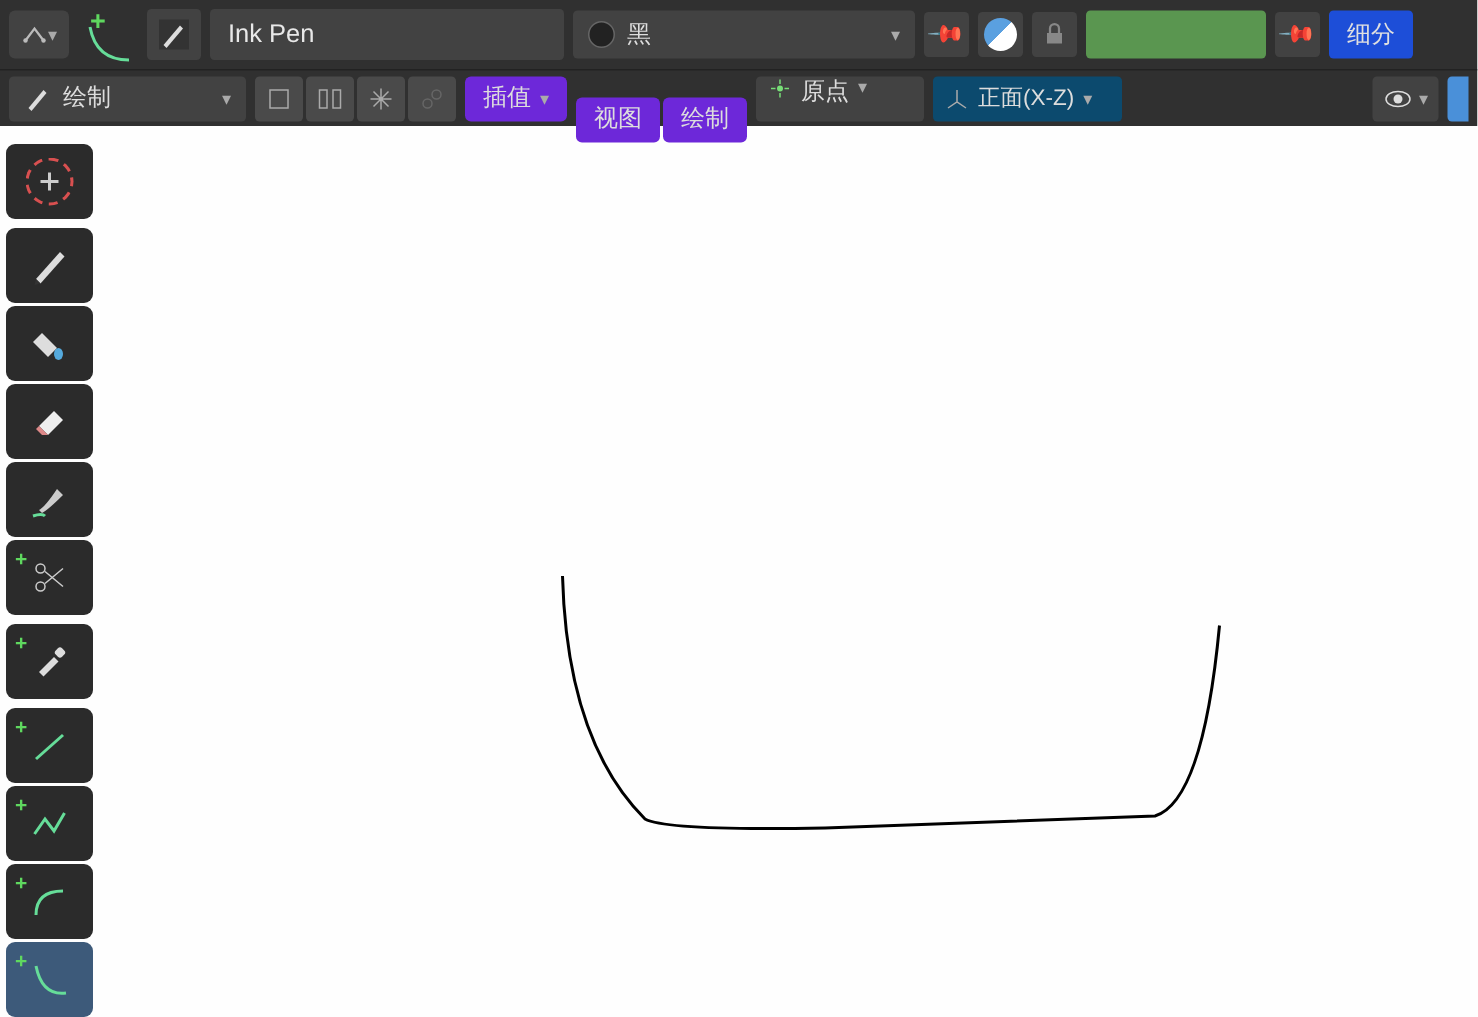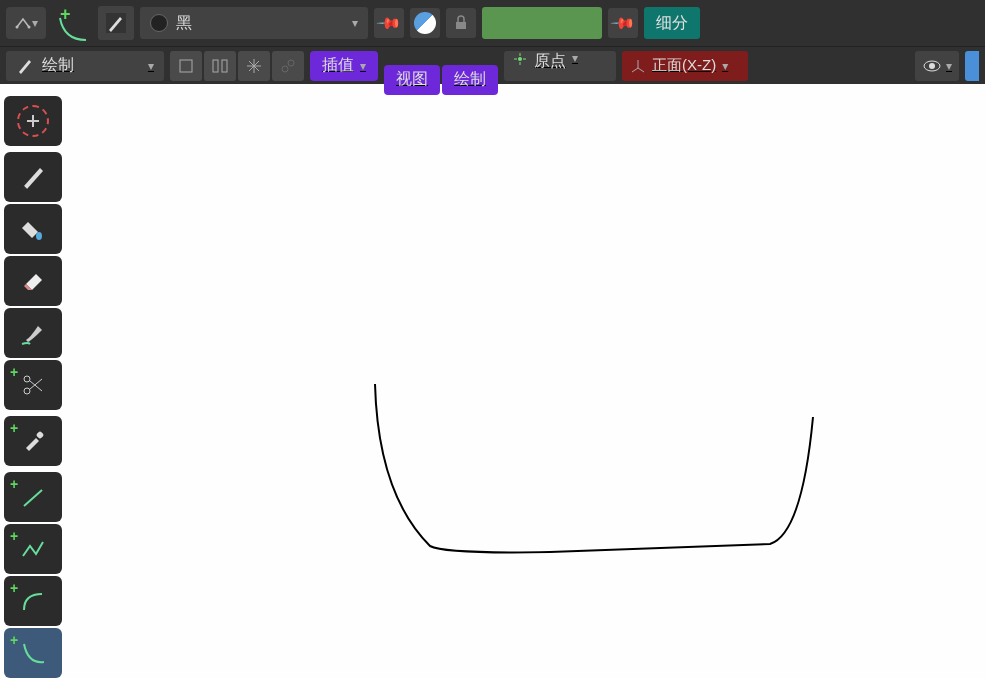--- a/index.html
+++ b/index.html
@@ -125,41 +125,40 @@
 }
 
 .green-field {
   background: #5a9650;
   height: 32px;
   width: 120px;
   border-radius: 3px;
 }
 
 .subdivide-btn {
-  background: #0f766e;
+  background: #1d4ed8;
   color: #e0e0e0;
   height: 32px;
   padding: 0 12px;
   border-radius: 3px;
   display: flex;
   align-items: center;
   font-size: 16px;
   cursor: pointer;
 }
 
 
 .toolbar-2 {
   height: 38px;
   background: #303030;
   border-top: 1px solid #222;
   display: flex;
   align-items: center;
   padding: 0 6px;
   gap: 6px;
-  text-decoration: underline;
 }
 
 .mode-dropdown {
   background: #424242;
   height: 30px;
   width: 158px;
   display: flex;
   align-items: center;
   padding: 0 10px;
   border-radius: 3px;
@@ -208,21 +207,21 @@
   align-items: flex-start;
   padding: 0 8px;
   border-radius: 3px;
   color: #ddd;
   gap: 6px;
   font-size: 16px;
   cursor: pointer;
 }
 
 .view-align-dropdown {
-  background: #7f1d1d;
+  background: #0c4a6e;
   height: 30px;
   width: 126px;
   display: flex;
   align-items: center;
   padding: 0 8px;
   border-radius: 3px;
   color: #ddd;
   gap: 6px;
   font-size: 15px;
   cursor: pointer;
@@ -344,20 +343,21 @@
       </svg>
   </div>
 
   <div class="brush-icon-box">
     <svg width="24" height="24" viewBox="0 0 24 24">
         <rect x="2" y="2" width="20" height="20" fill="#333"></rect>
         <path d="M5 19 L16 6 L18 8 L7 21 Z" fill="#ddd"></path>
       </svg>
   </div>
 
+  <input class="brush-name-input" value="Ink Pen" style="">
 
   <div class="color-dropdown">
     <div class="color-circle"></div>
     <span class="color-label">黑</span>
     <span class="chevron">▾</span>
   </div>
 
   <div class="icon-btn">
     <span class="pin-icon">📌</span>
   </div>

